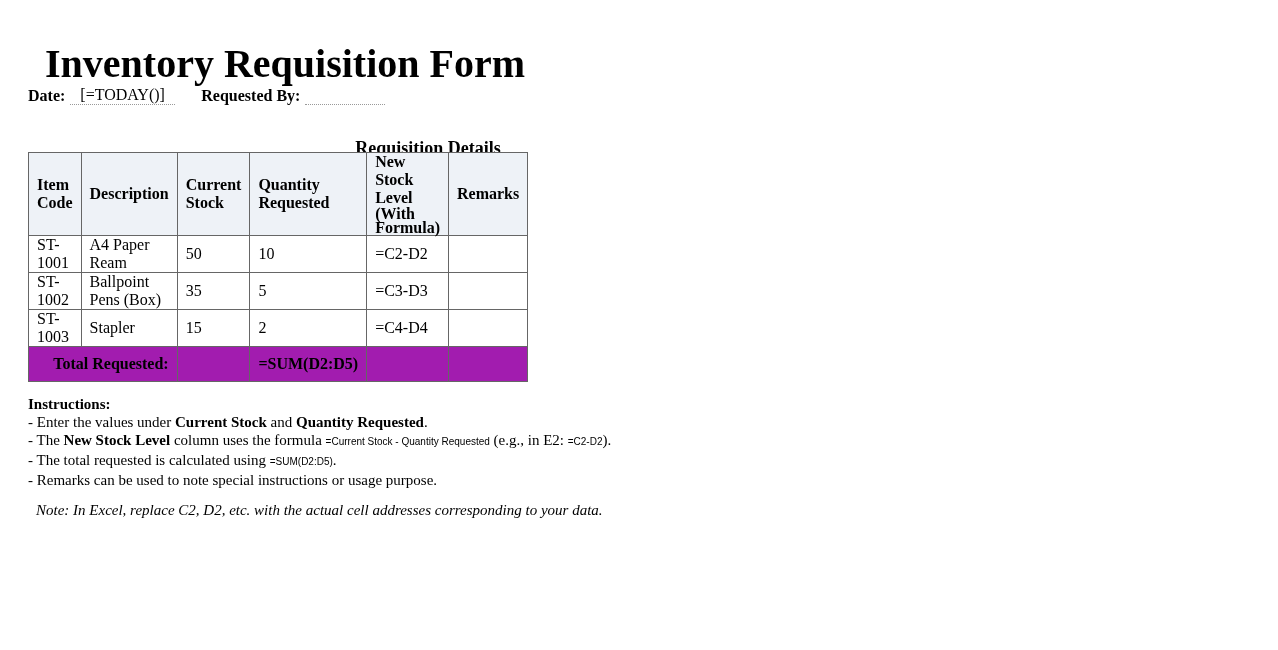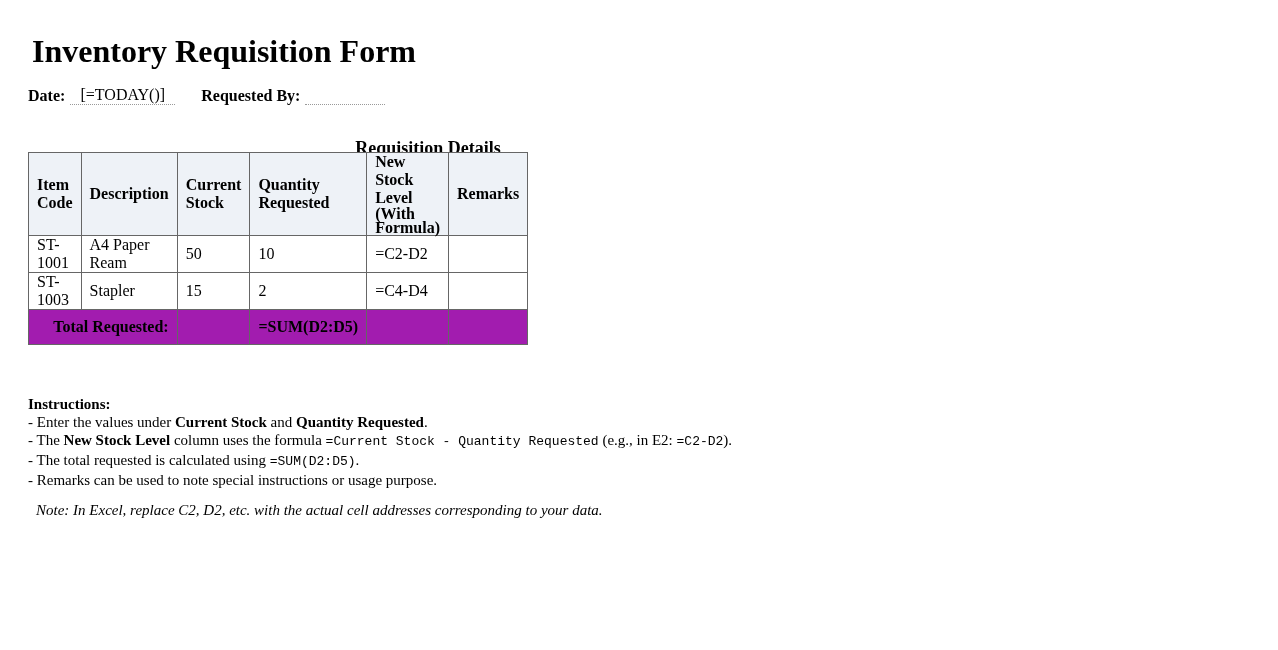--- a/index.html
+++ b/index.html
@@ -6,37 +6,36 @@
     body {
       font-family: "Liberation Serif", "DejaVu Serif", serif;
       color: #000;
       width: 1278px;
       height: 650px;
       position: relative;
       overflow: hidden;
     }
     .page { position: absolute; left: 28px; top: 0; }
     h1 {
-      margin: 4px;
+      margin: 17px;
       position: absolute;
       top: 29px;
       left: 0;
-      font-size: 32px;
+      font-size: 40px;
       font-weight: bold;
       white-space: nowrap;
       line-height: 36px;
     }
     .meta {
       position: absolute;
       top: 86px;
       left: 0;
       white-space: nowrap;
       font-size: 16px;
       line-height: 18px;
-      text-align: center;
     }
     .meta .lbl { font-weight: bold; }
     .meta .field {
       display: inline-block;
       border-bottom: 1px dotted #999;
       padding: 0 10px 0 10px;
       margin-left: 1px;
       min-height: 18px;
       vertical-align: bottom;
     }
@@ -85,22 +84,22 @@
     .instructions {
       position: absolute;
       top: 395px;
       left: 0;
       font-size: 15px;
       line-height: 18px;
       white-space: nowrap;
     }
     .instructions .title { font-weight: bold; }
     .instructions code {
-      font-family: Liberation Mono, monospace;
-      font-size: 13px;
+      font-family: Liberation Sans, sans-serif;
+      font-size: 10px;
     }
     .note {
       position: absolute;
       top: 501px;
       left: 8px;
       font-style: italic;
       font-size: 15px;
       line-height: 18px;
       white-space: nowrap;
     }
@@ -138,20 +137,28 @@
     <tbody>
       <tr>
         <td>ST-1001</td>
         <td>A4 Paper Ream</td>
         <td>50</td>
         <td>10</td>
         <td>=C2-D2</td>
         <td></td>
       </tr>
       <tr>
+        <td>ST-1002</td>
+        <td>Ballpoint Pens (Box)</td>
+        <td>35</td>
+        <td>5</td>
+        <td>=C3-D3</td>
+        <td></td>
+      </tr>
+      <tr>
         <td>ST-1003</td>
         <td>Stapler</td>
         <td>15</td>
         <td>2</td>
         <td>=C4-D4</td>
         <td></td>
       </tr>
       <tr class="total">
         <td class="right" colspan="2">Total Requested:</td>
         <td></td>

